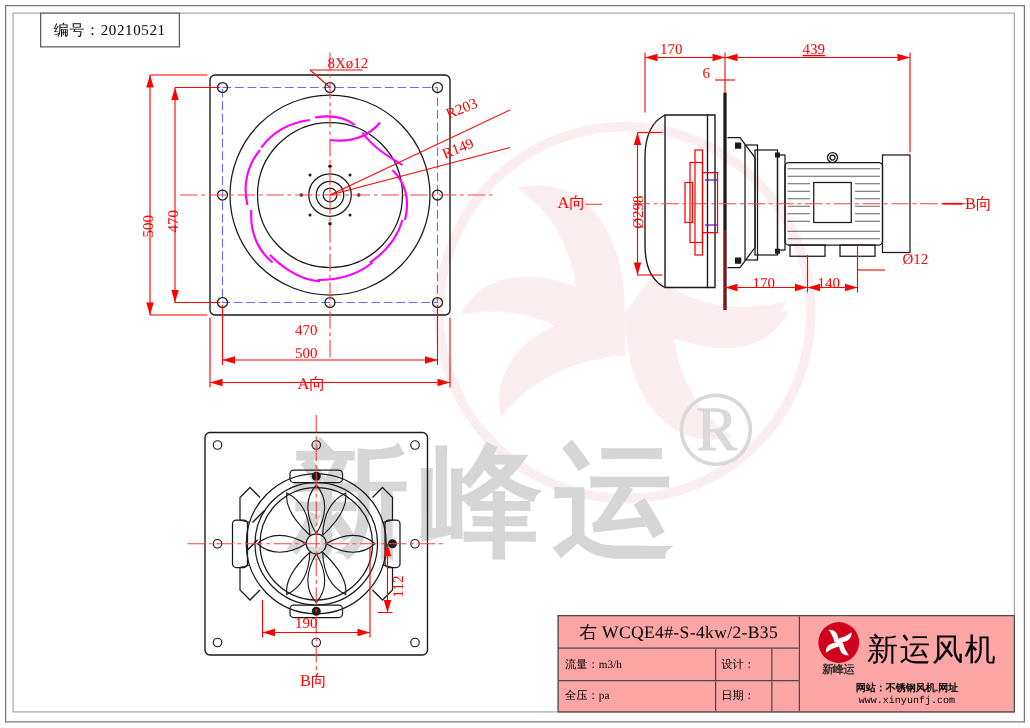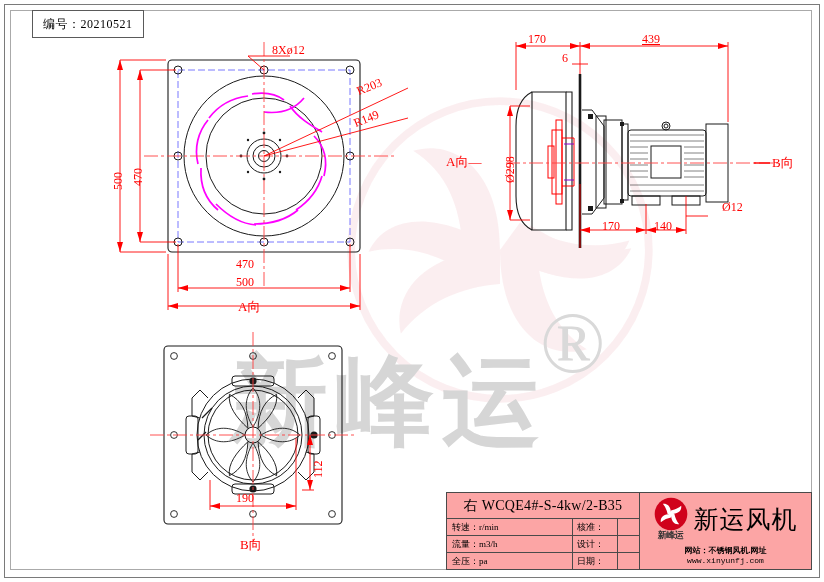--- a/index.html
+++ b/index.html
@@ -178,21 +178,21 @@
           <polygon points="242,240 232,237 232,243"></polygon>
         <polygon points="60,258 70,255 70,261"></polygon>
           <polygon points="252,258 242,255 242,261"></polygon>
       </g>
     </svg>
   </div>
   <div class="dim r90" style="left:112px;top:190px;">500</div>
   <div class="dim r90" style="left:132px;top:186px;">470</div>
   <div class="dim" style="left:236px;top:258px;">470</div>
   <div class="dim" style="left:236px;top:276px;">500</div>
-  <div class="dim" style="left:272px;top:44px;">8Xø12</div>
+  <div class="dim" style="left:262px;top:44px;">8Xø12</div>
   <div class="dim" style="left:355px;top:86px;transform:rotate(-22deg);transform-origin:left top;">R203</div>
   <div class="dim" style="left:352px;top:118px;transform:rotate(-22deg);transform-origin:left top;">R149</div>
   <div class="viewlbl" style="left:238px;top:300px;">A向</div>
 
   <div class="vw" style="left:496px;top:34px;">
     <svg width="300" height="230" viewBox="0 0 300 230">
 
       <g fill="none" stroke="#1a1a1a" stroke-width="1.1">
         <path d="M36 58 L 70 58 L 70 196 L 36 196 Z"></path>
         <path d="M36 58 C 24 64, 20 78, 20 92 L 20 162 C 20 176, 24 190, 36 196"></path>
@@ -383,25 +383,20 @@
     </svg>
   </div>
   <div class="dim" style="left:236px;top:492px;">190</div>
   <div class="dim r90" style="left:312px;top:478px;">112</div>
   <div class="viewlbl" style="left:240px;top:538px;">B向</div>
 
   <div class="tb">
     <div class="tb-left">
       <div class="tb-model">右  WCQE4#-S-4kw/2-B35</div>
 
-      <div class="tb-row">
-        <div class="tb-c1">转速：r/min</div>
-        <div class="tb-c2">核准：</div>
-        <div class="tb-c3"></div>
-      </div>
 
       <div class="tb-row">
         <div class="tb-c1">流量：m3/h</div>
         <div class="tb-c2">设计：</div>
         <div class="tb-c3"></div>
       </div>
 
       <div class="tb-row">
         <div class="tb-c1">全压：pa</div>
         <div class="tb-c2">日期：</div>

